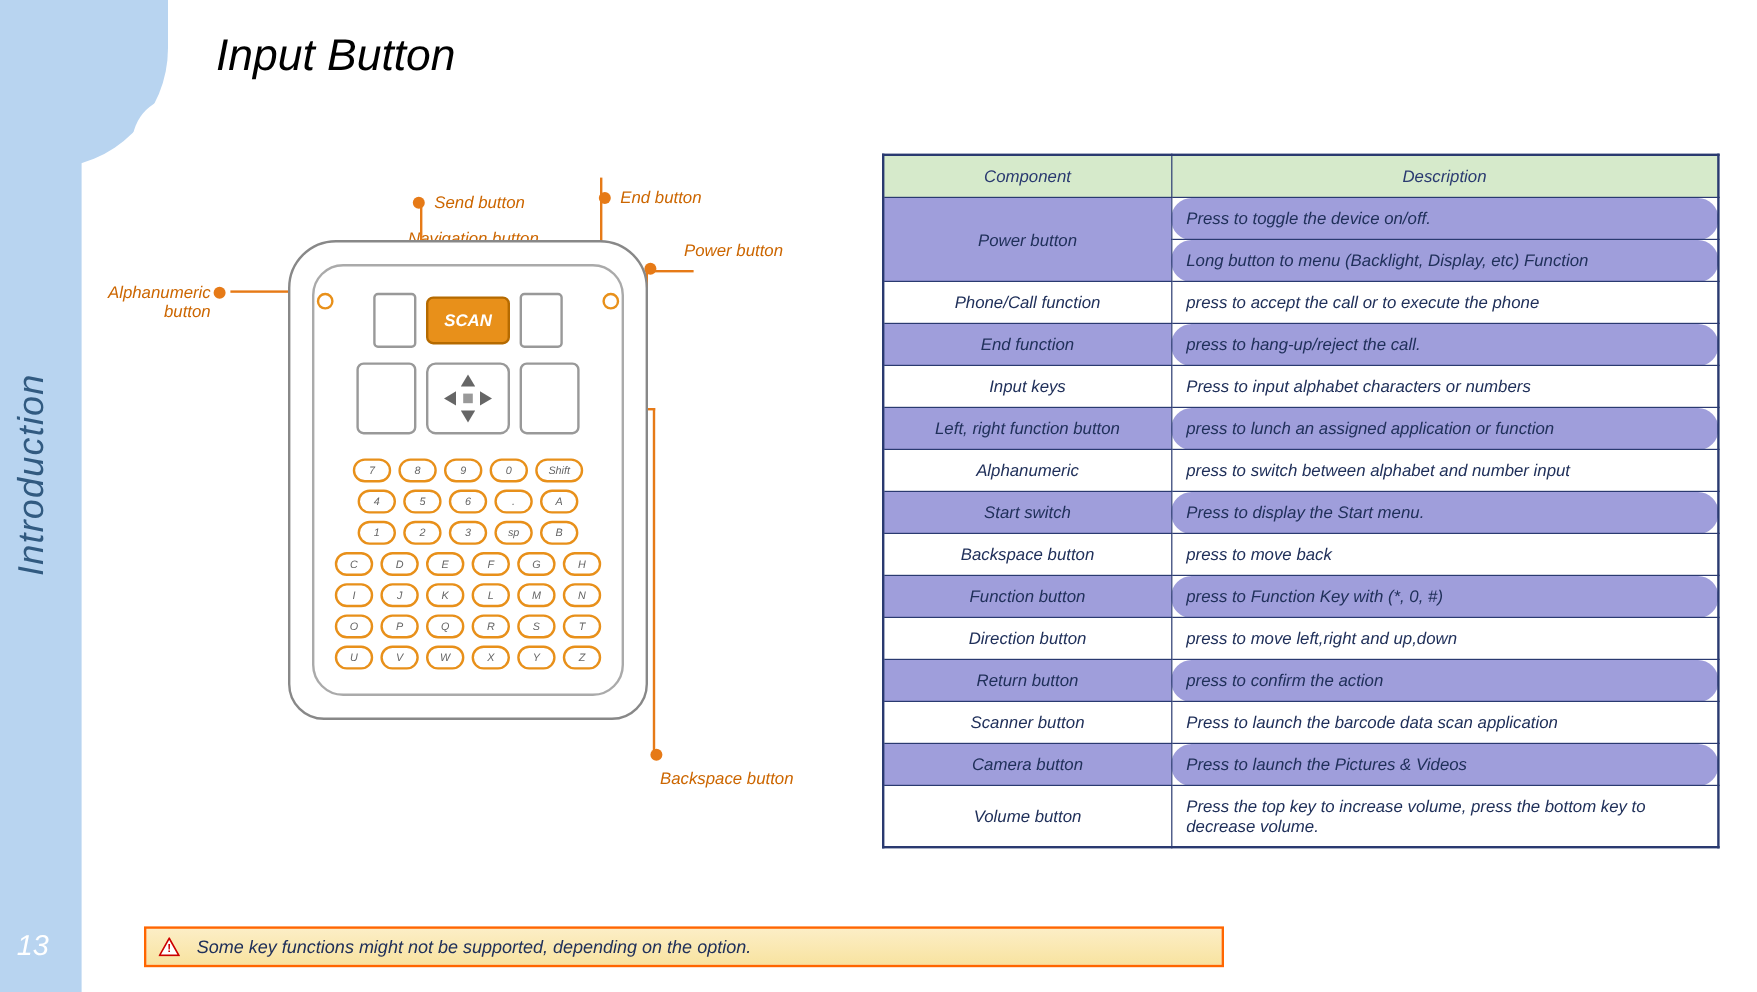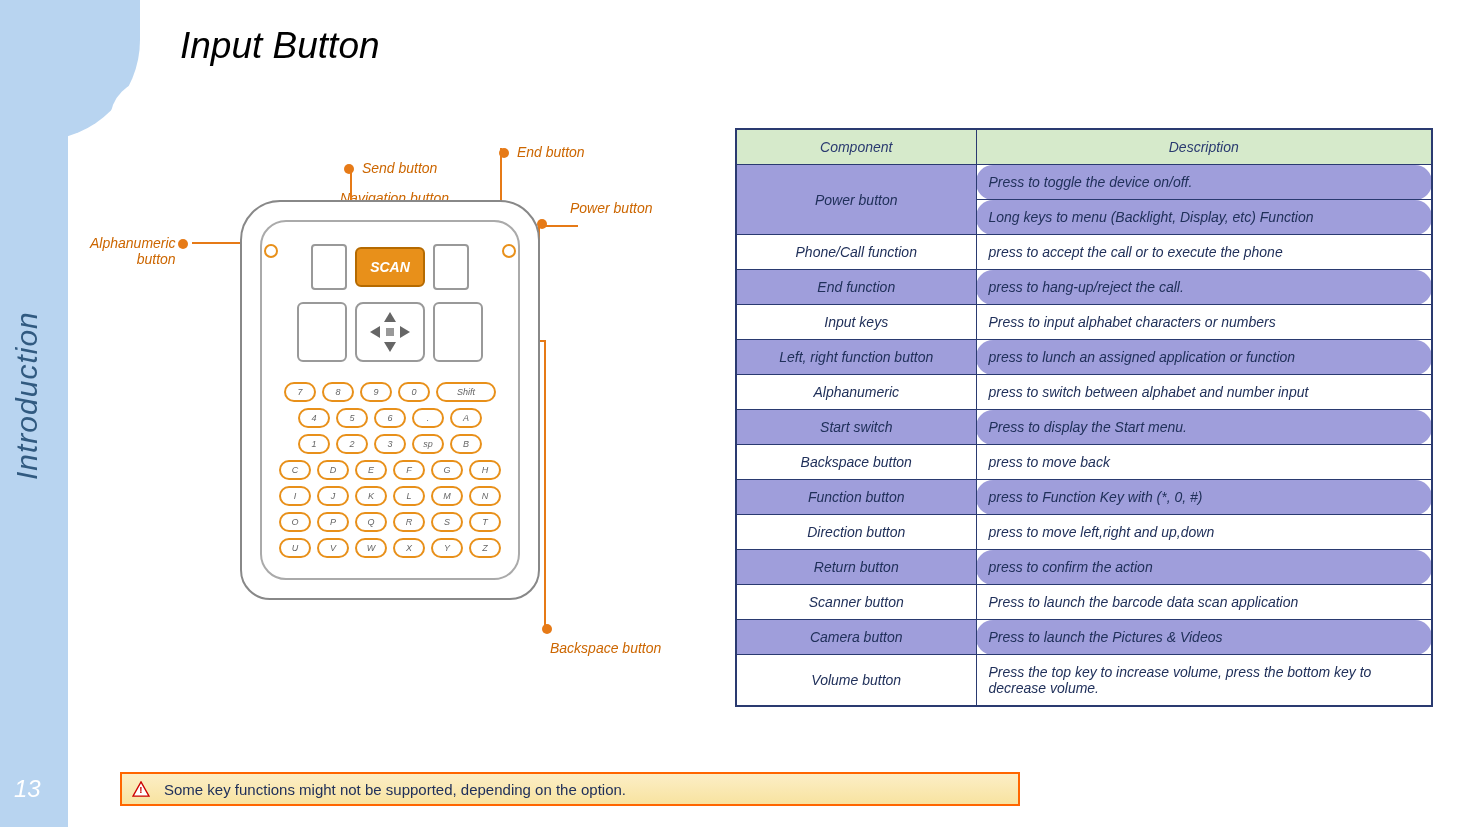--- a/index.html
+++ b/index.html
@@ -143,21 +143,21 @@
   .topkeys { position:absolute; left:30px; right:30px; top:100px; height:68px; display:flex; gap:8px; justify-content:center; }
   .tk { width: 50px; height: 60px; border:2px solid #999; border-radius:6px; }
   .dpad {
     width: 70px; height: 60px; border:2px solid #999; border-radius:8px;
     display:flex; align-items:center; justify-content:center;
   }
   .dpad svg { width:48px; height:48px; }
   .keypad { position:absolute; left:30px; right:30px; top:180px; bottom:30px; display:flex; flex-direction:column; gap:6px; }
   .krow { display:flex; gap:6px; justify-content:center; }
   .key { width:32px; height:20px; border:2px solid #e8901a; border-radius:10px; background:#fff; font-size:9px; display:flex; align-items:center; justify-content:center; color:#666; font-style:italic; }
-  .key.shift { width:60px;text-align:right; }
+  .key.shift { width:40px;text-align:right; }
 
   .leader {
     position: absolute;
     background: #e67a17;
   }
 
   
   .spec-table {
     position: absolute;
     left: 735px;
@@ -205,20 +205,21 @@
     border: 2px solid #ff6600;
     display: flex;
     align-items: center;
     padding: 0 10px;
   }
   .warn-ico {
     width: 18px; height: 16px; margin-right: 14px;
     display:inline-flex; align-items:center; justify-content:center;
   }
   .warn-text {
+    font-style: italic;
     color: #20305a;
     font-size: 15px;
   }
 </style>
 </head>
 <body>
 
 <div class="blue-corner"></div>
 <div class="blue-strip-left"></div>
 
@@ -228,21 +229,21 @@
 
 <div class="content-area"></div>
 
 <div class="device-wrap">
 
   <div class="callout" style="left:200px; top:20px;">
     <span class="dot"></span>
     <span>Send button</span>
   </div>
 
-  <div class="callout" style="left:355px; top:4px;">
+  <div class="callout" style="left:355px; top:16px;">
     <span class="dot"></span>
     <span>End button</span>
   </div>
 
   <div class="callout" style="left:200px; top:50px;">
     <span>Navigation button</span>
   </div>
 
   <div class="callout" style="left:430px; top:60px;">
     <span>Power button</span>
@@ -368,21 +369,21 @@
       <th>Component</th>
       <th>Description</th>
     </tr>
   </thead>
   <tbody id="spec-body">
       <tr class="odd">
         <td class="comp-col" rowspan="2">Power button</td>
         <td class="desc-col">Press to toggle the device on/off.</td>
       </tr>
       <tr class="odd">
-        <td class="desc-col">Long keys to menu (Backlight, Display, etc) Function</td>
+        <td class="desc-col">Long button to menu (Backlight, Display, etc) Function</td>
       </tr>
       <tr class="even">
         <td class="comp-col">Phone/Call function</td>
         <td class="desc-col">press to accept the call or to execute the phone</td>
       </tr>
       <tr class="odd">
         <td class="comp-col">End function</td>
         <td class="desc-col">press to hang-up/reject the call.</td>
       </tr>
       <tr class="even">

